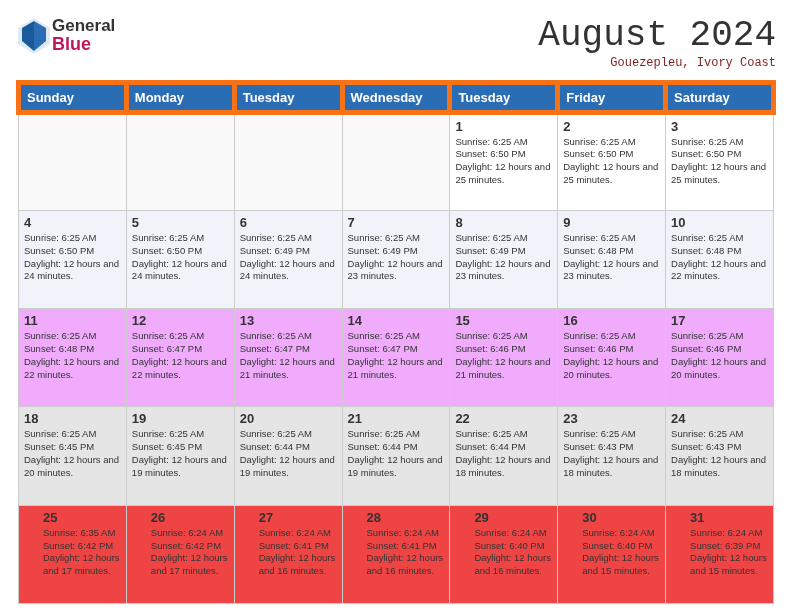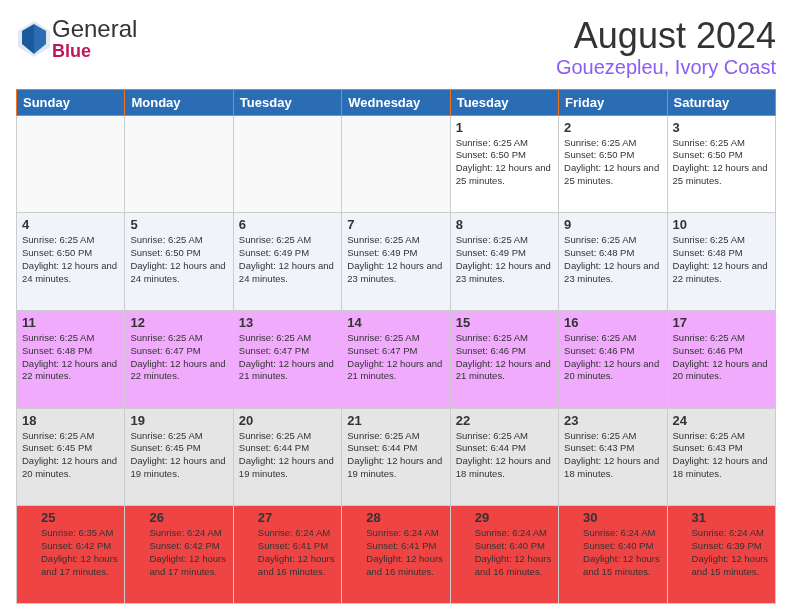--- a/index.html
+++ b/index.html
@@ -26,56 +26,57 @@
     .logo {
       display: flex;
       align-items: center;
     }
     .logo-text {
       display: flex;
       flex-direction: column;
       line-height: 1.1;
     }
     .logo-general {
-      font-size: 24px;
-      font-weight: normal;
+      font-size: 17px;
+      font-weight: bold;
       color: #333;
     }
     .logo-blue {
       font-size: 18px;
       font-weight: bold;
       color: #be185d;
     }
     .title-block {
       text-align: right;
+      font-family: Liberation Mono, monospace;
     }
     .main-title {
       font-size: 36px;
       font-weight: normal;
       color: #333;
       line-height: 1.1;
     }
     .subtitle {
-      font-size: 20px;
-      color: #8b5cf6;
+      font-size: 12px;
+      color: #7f1d1d;
     }
     .calendar {
       flex: 1;
       border: 1px solid #ccc;
       border-collapse: collapse;
       width: 100%;
       table-layout: fixed;
     }
     .calendar th {
       background-color: #2a6db5;
       color: #fff;
       text-align: left;
       padding: 5px 6px;
       font-size: 13px;
-      border: 1px solid #f97316;
+      border: 5px solid #f97316;
     }
     .calendar td {
       border: 1px solid #ccc;
       vertical-align: top;
       padding: 4px 5px;
       font-size: 10px;
       color: #333;
       background: #fff;
       height: 82px;
     }

